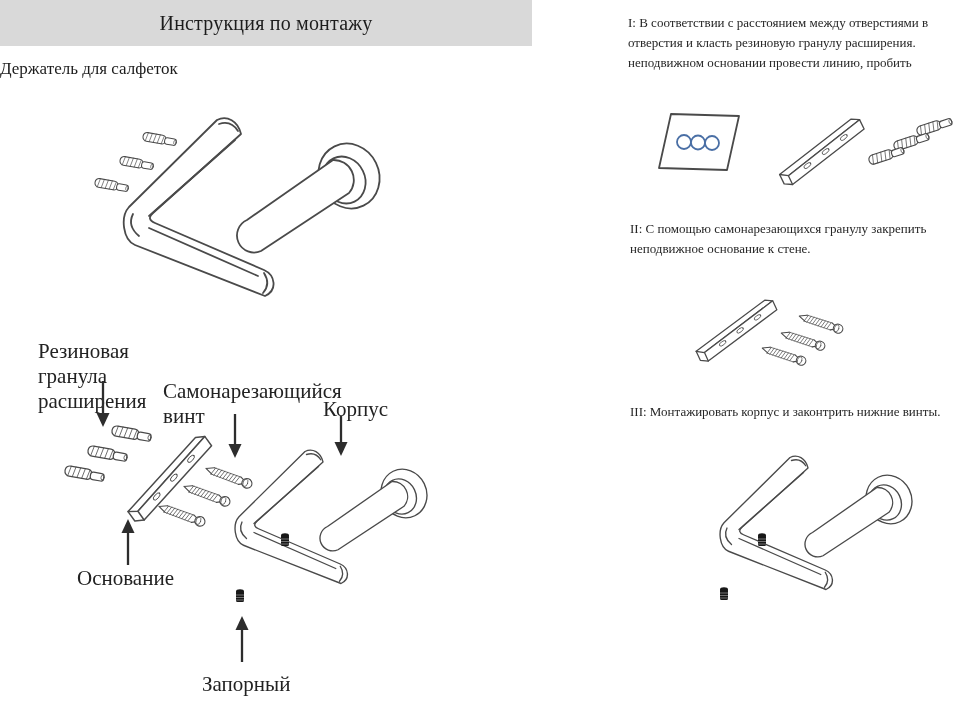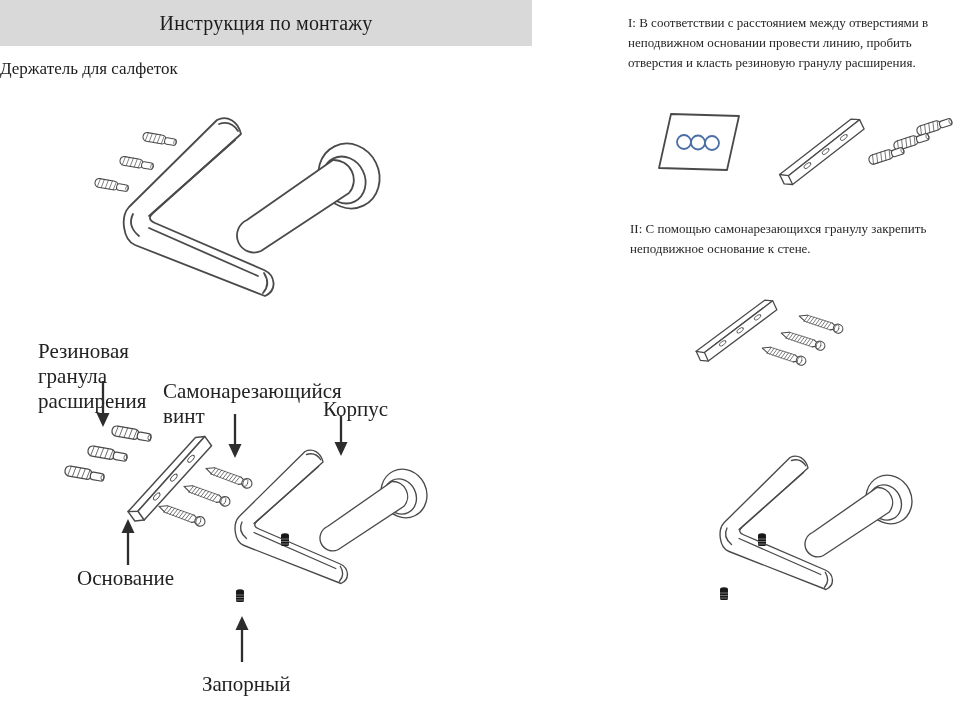--- a/index.html
+++ b/index.html
@@ -126,22 +126,22 @@
     <use href="#sym-screw" transform="translate(167,56) rotate(20) scale(0.64)"></use>
     <use href="#sym-screw" transform="translate(145,74) rotate(20) scale(0.64)"></use>
     <use href="#sym-screw" transform="translate(120,94) rotate(20) scale(0.64)"></use>
     <use href="#sym-holder" transform="translate(175,44) scale(0.75)"></use>
     <use href="#sym-setscrew" transform="translate(239,126)"></use>
     <use href="#sym-setscrew" transform="translate(194,182)"></use>
   </svg>
 
   <div class="step center" style="left:628px;top:13px;width:334px">
     <div>I: В соответствии с расстоянием между отверстиями в</div>
+    <div>отверстия и класть резиновую гранулу расширения.</div>
     <div>неподвижном основании провести линию, пробить</div>
-    <div>отверстия и класть резиновую гранулу расширения.</div>
   </div>
   <svg class="abs" style="left:656px;top:110px" width="90" height="66">
     <use href="#sym-template" transform="translate(2,2)"></use>
   </svg>
   <svg class="abs" style="left:763px;top:106px" width="105" height="75">
     <use href="#sym-rail" transform="translate(10,64) rotate(-34) scale(0.74)"></use>
   </svg>
   <svg class="abs" style="left:858px;top:112px" width="105" height="70">
     <use href="#sym-anchor" transform="translate(56,14) rotate(-18) scale(0.62)"></use>
     <use href="#sym-anchor" transform="translate(33,29) rotate(-18) scale(0.62)"></use>
@@ -154,19 +154,22 @@
   </div>
   <svg class="abs" style="left:682px;top:285px" width="100" height="75">
     <use href="#sym-rail" transform="translate(8,62) rotate(-33) scale(0.70)"></use>
   </svg>
   <svg class="abs" style="left:755px;top:298px" width="100" height="70">
     <use href="#sym-screw" transform="translate(45,12) rotate(18) scale(0.60)"></use>
     <use href="#sym-screw" transform="translate(27,29) rotate(18) scale(0.60)"></use>
     <use href="#sym-screw" transform="translate(8,44) rotate(18) scale(0.60)"></use>
   </svg>
 
+  <div class="step" style="left:630px;top:402px;width:340px">
+    <div>III: Монтажировать корпус и законтрить нижние винты.</div>
+  </div>
   <svg class="abs" style="left:698px;top:450px" width="215" height="165">
     <use href="#sym-holder" transform="translate(2,6) scale(0.75)"></use>
     <use href="#sym-setscrew" transform="translate(58,82)"></use>
     <use href="#sym-setscrew" transform="translate(20,136)"></use>
   </svg>
 
 </div>
 
 </body></html>

